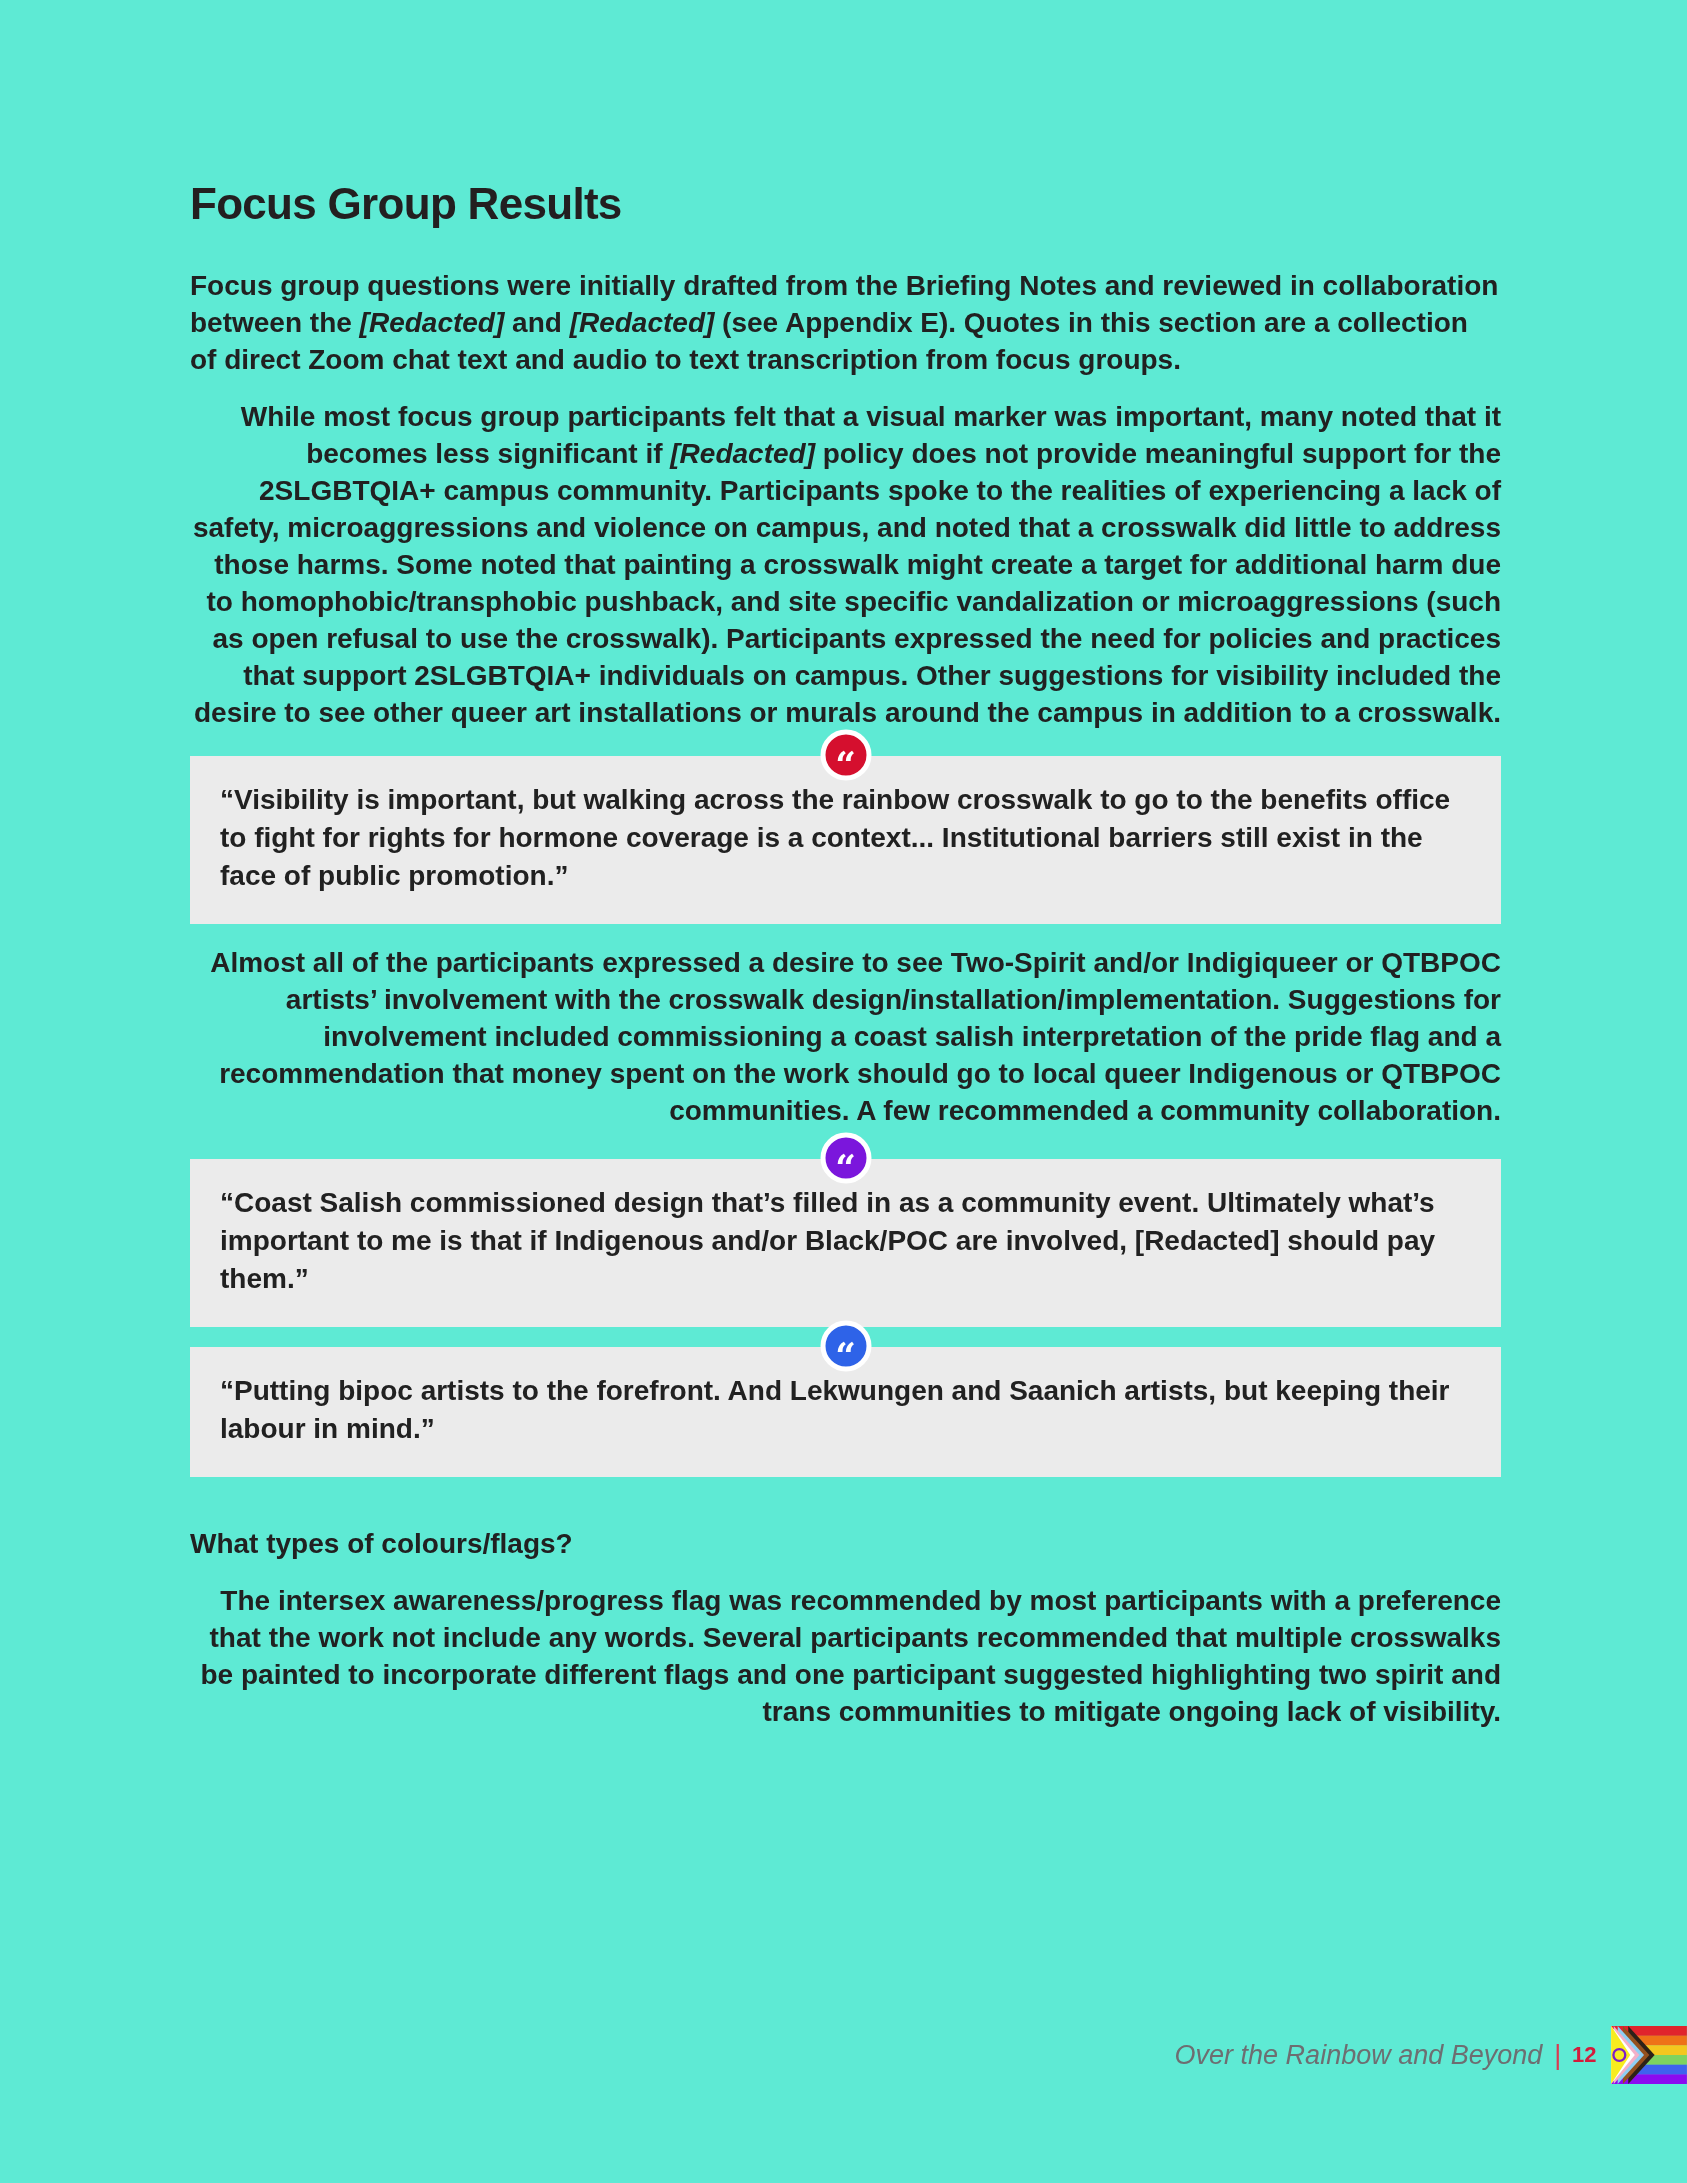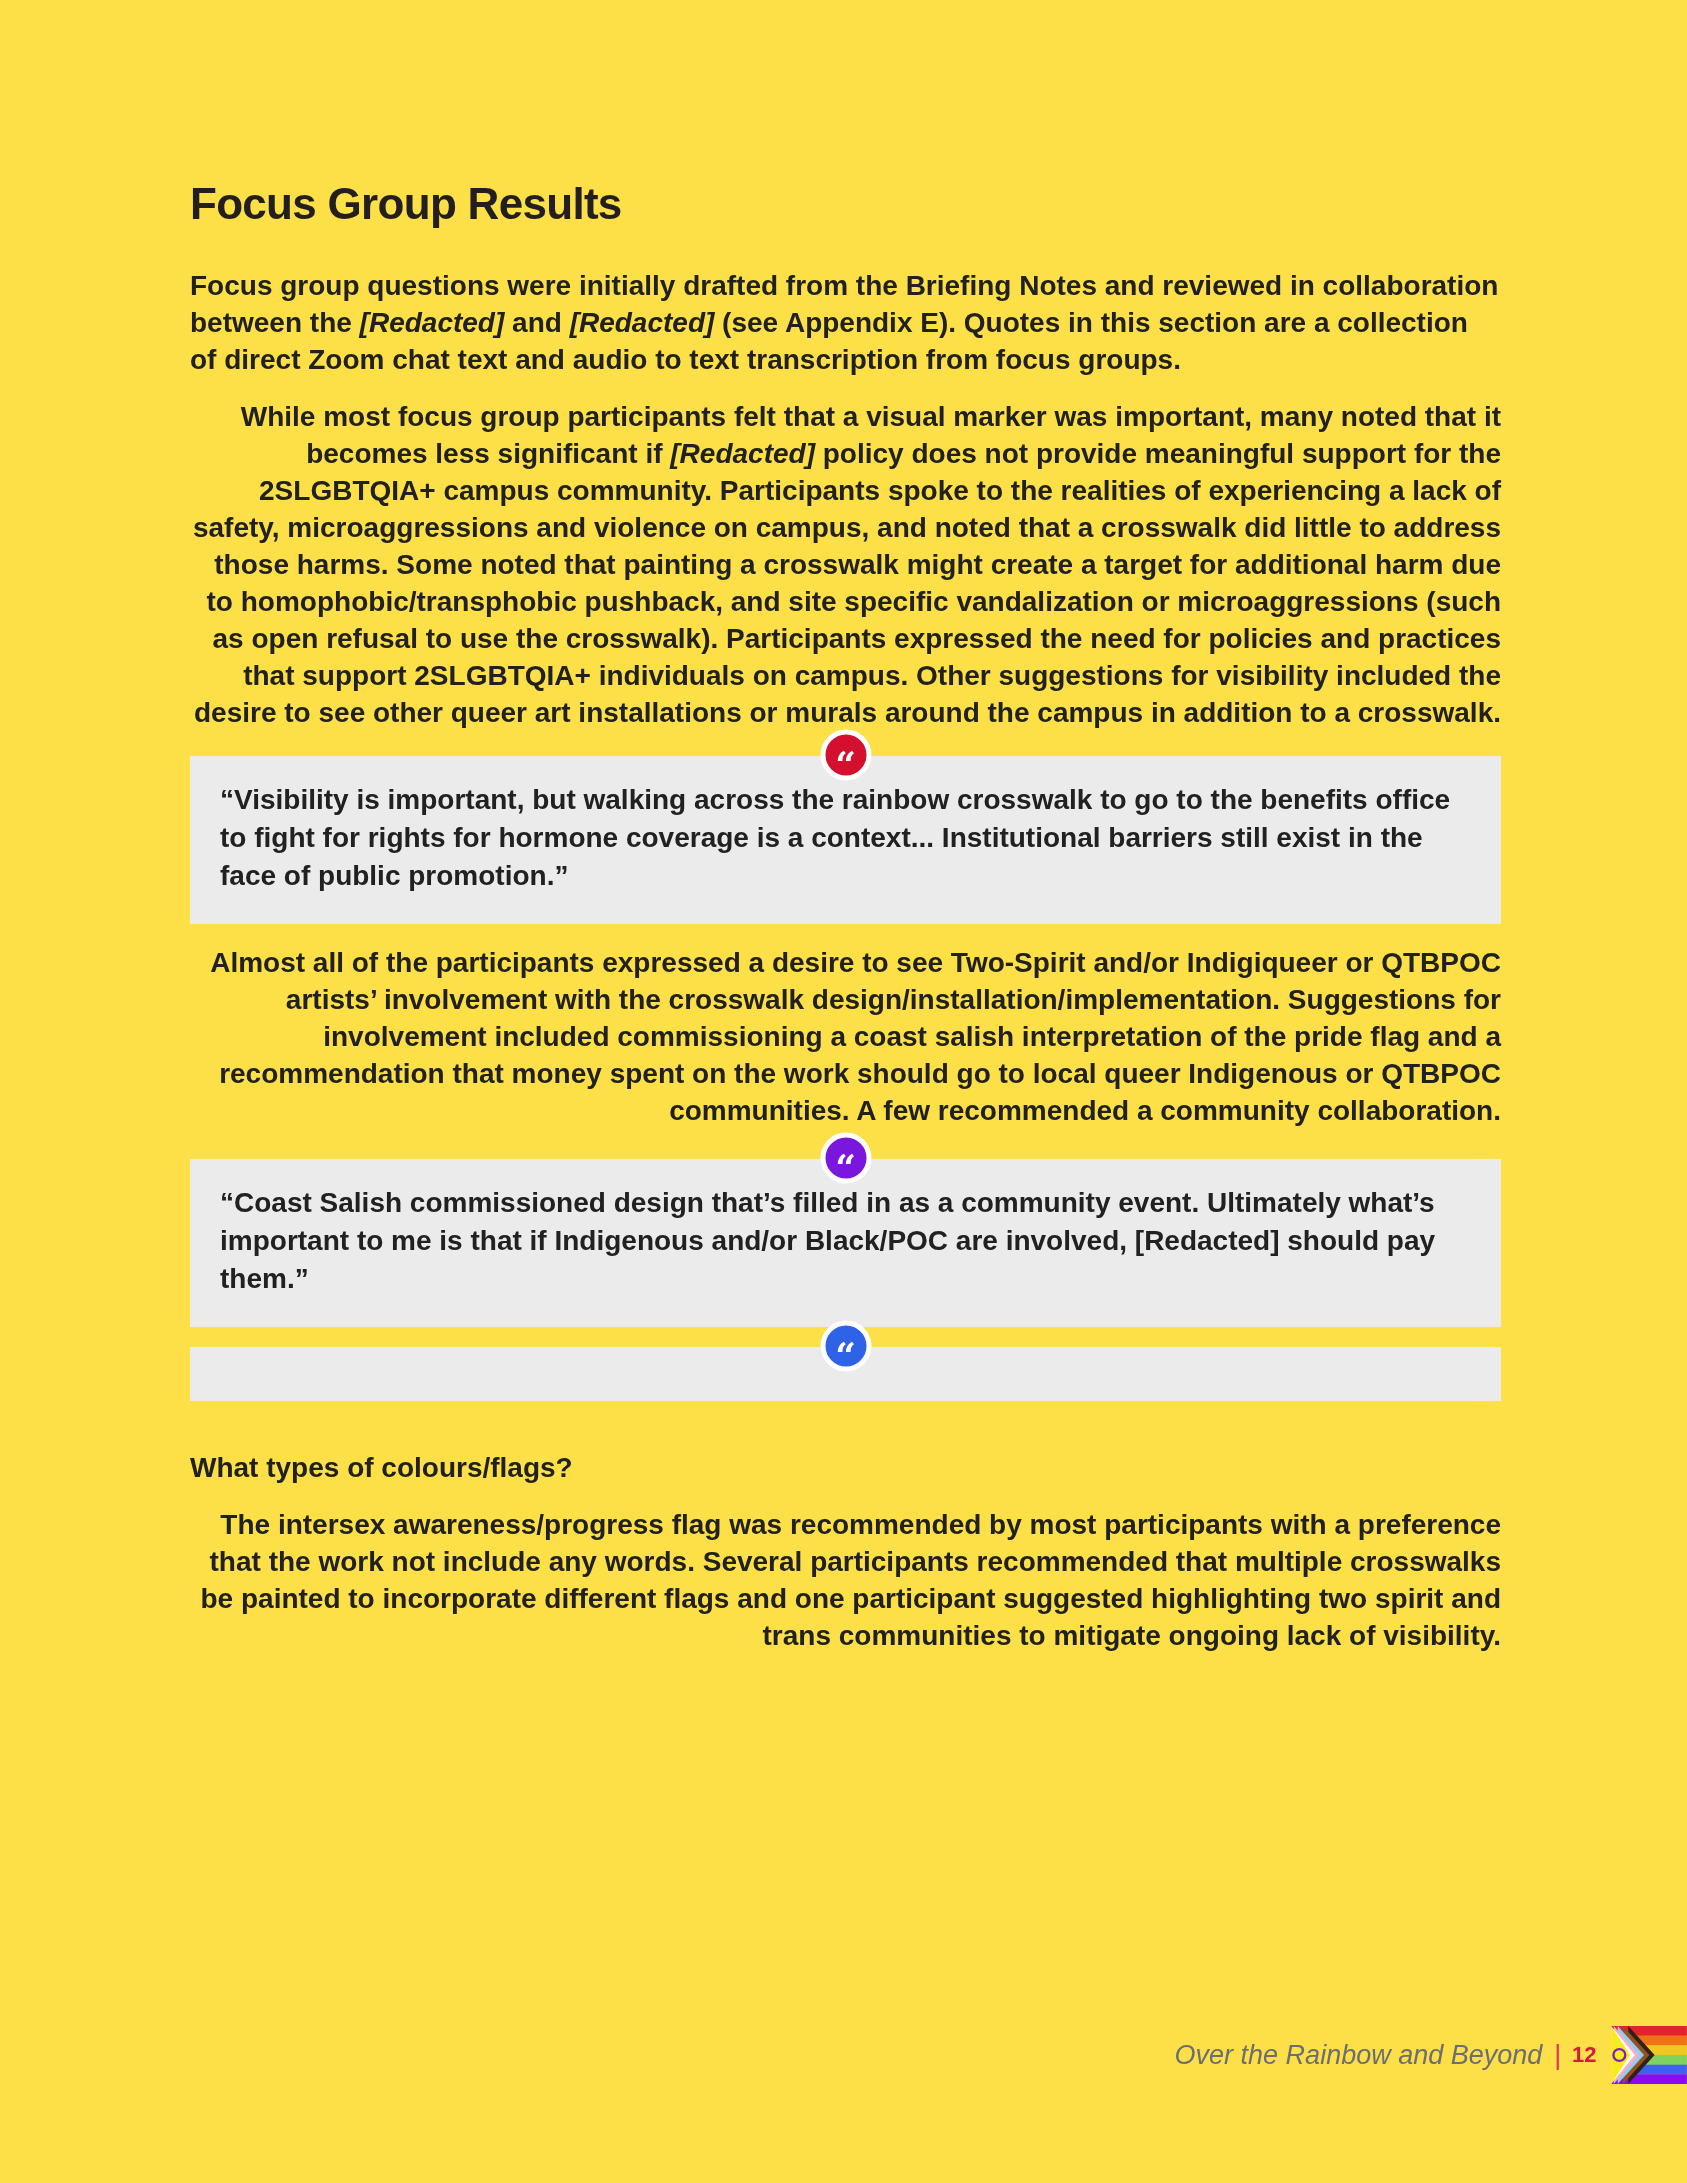--- a/index.html
+++ b/index.html
@@ -1,17 +1,17 @@
 <!DOCTYPE html>
 <html style="--c-text: #212121; --c-title: #231F20; --c-quote_box_bg: #EBEBEB; --c-badge_red: #D50F2E; --c-badge_purple: #7B16DC; --c-badge_blue: #2E63E8; --c-footer_gray: #6D6E71; --c-footer_red: #D31C3C; --c-footer_separator: #DA3A52;font-size:10.6px"><head>
 <meta charset="utf-8">
 <style>
   html,body{margin:0;padding:0;background:#ffffff;}
   .page{
-    position:relative;width:1687px;height:2183px;background:#fde047;overflow:hidden;
+    position:relative;width:1687px;height:2183px;background:#5eead4;overflow:hidden;
     font-family:"Liberation Sans",sans-serif;color:var(--c-text,#212121);
   }
   .content{position:absolute;left:190px;top:0;width:1311px;}
   .doc-title{
     margin:179px 0 0 0;font-size:44px;line-height:50px;font-weight:800;
     letter-spacing:-0.7px;color:var(--c-title,#231F20);
   }
   .para{font-size:28px;line-height:37px;margin:38px 0 0 0;font-weight:700;}
   .para.tight{margin-top:20px;text-align:right;}
   .q-heading{font-size:28px;line-height:37px;font-weight:700;margin:41px 0 0 0;}
@@ -73,20 +73,21 @@
       <div class="quote-badge purple">
         <span class="badge-glyph">“</span>
       </div>
       <div>“Coast Salish commissioned design that’s filled in as a community event. Ultimately what’s important to me is that if Indigenous and/or Black/POC are involved, [Redacted] should pay them.”</div>
     </div>
 
     <div class="quote-box mt3">
       <div class="quote-badge blue">
         <span class="badge-glyph">“</span>
       </div>
+      <div>“Putting bipoc artists to the forefront. And Lekwungen and Saanich artists, but keeping their labour in mind.”</div>
     </div>
 
     <h3 class="q-heading last">What types of colours/flags?</h3>
 
     <p class="para tight">The intersex awareness/progress flag was recommended by most participants with a preference that the work not include any words. Several participants recommended that multiple crosswalks be painted to incorporate different flags and one participant suggested highlighting two spirit and trans communities to mitigate ongoing lack of visibility.</p>
 
   </div>
 
   <div class="footer">
     <span class="footer-text">Over the Rainbow and Beyond</span>

